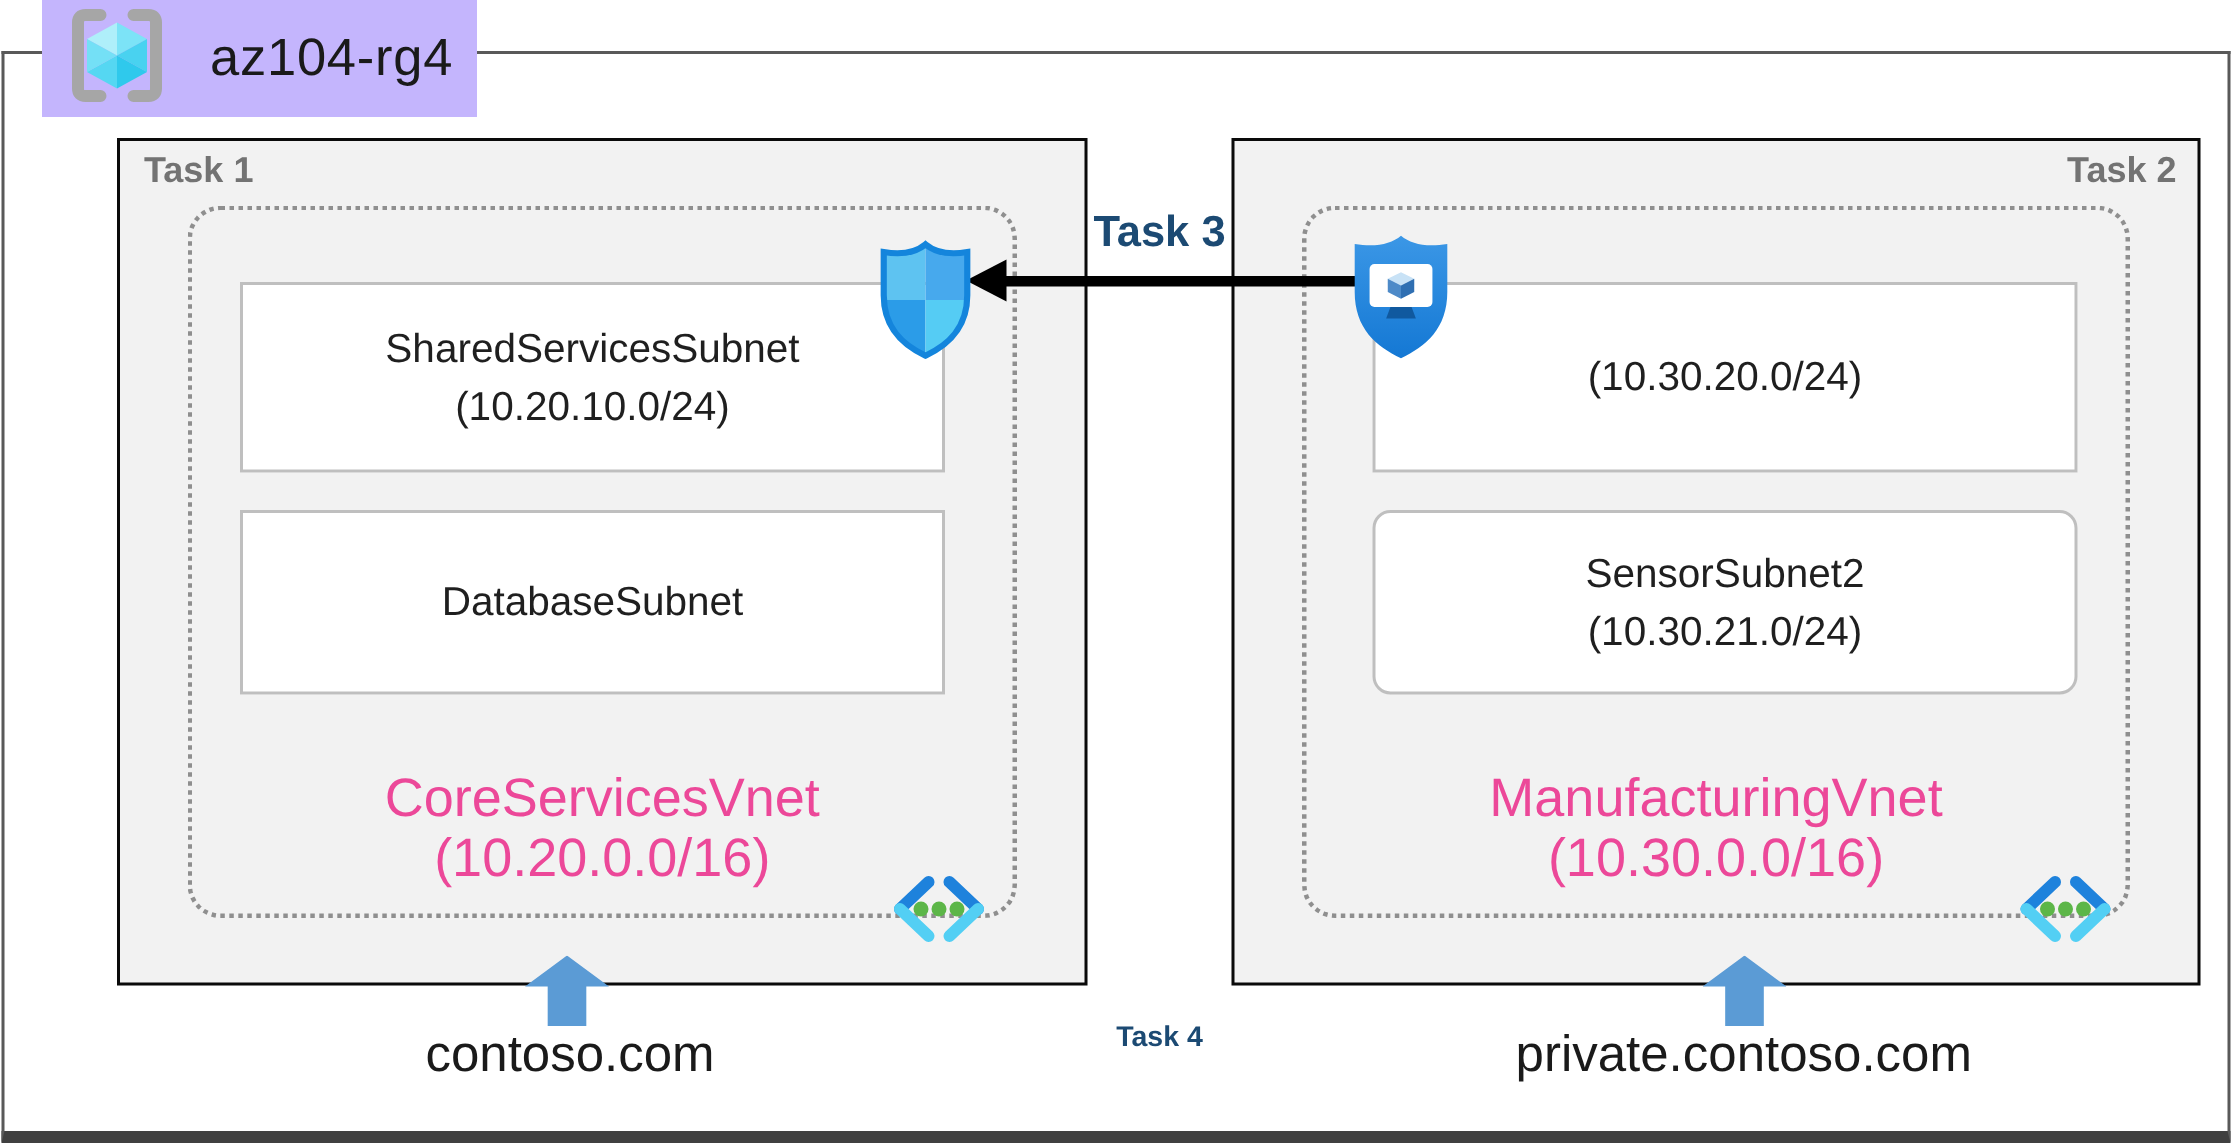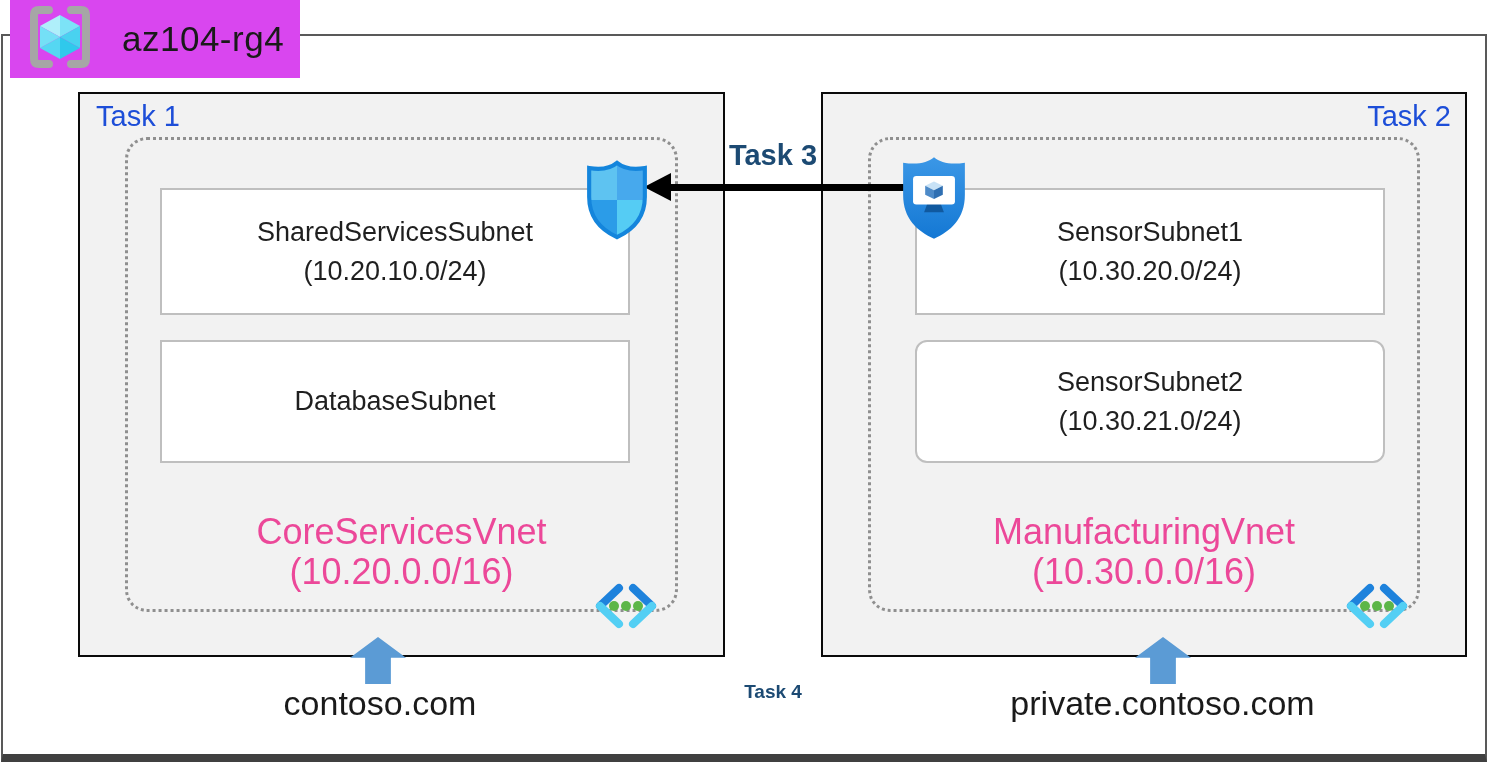--- a/index.html
+++ b/index.html
@@ -3,30 +3,30 @@
 <meta charset="utf-8">
 <style>
   html,body{margin:0;padding:0;background:#ffffff;width:1490px;height:762px;overflow:hidden;
     font-family:"Liberation Sans", sans-serif;}
   .canvas{position:relative;width:1490px;height:762px;background:#ffffff;}
 
   
   .outer-frame{position:absolute;left:1px;top:34px;width:1486px;height:728px;
     box-sizing:border-box;border:2px solid #595959;border-bottom:8px solid #404040;}
 
-  .rg-badge{position:absolute;left:10px;top:0;height:78px;display:flex;align-items:center;
-    gap:24px;background:#d946ef;padding:0 16px 0 12px;z-index:6;justify-content:space-between;}
+  .rg-badge{position:absolute;left:28px;top:0;height:78px;display:flex;align-items:center;
+    gap:24px;background:#c4b5fd;padding:0 16px 0 12px;z-index:6;justify-content:space-between;}
   .rg-badge .rg-label{font-size:35px;color:#1a1a1a;letter-spacing:0.5px;}
 
   
   .task-box{position:absolute;top:92px;width:647px;height:565px;box-sizing:border-box;
     background:#F2F2F2;border:2px solid #0a0a0a;}
   .task-box.left{left:78px;}
   .task-box.right{left:821px;width:646px;}
-  .task-label{position:absolute;font-weight:normal;font-size:29px;color:#1d4ed8;}
+  .task-label{position:absolute;font-weight:bold;font-size:24px;color:#737373;}
   .task1-label{left:96px;top:100px;}
   .task2-pos{left:1331px;top:100px;width:120px;text-align:right;}
 
   
   .vnet-dotted{position:absolute;top:137px;height:475px;box-sizing:border-box;
     border:3px dotted #8F8F8F;border-radius:22px;}
   .vnet-dotted.left{left:125px;width:553px;}
   .vnet-dotted.right{left:868px;width:552px;}
 
   
@@ -106,21 +106,20 @@
 
   <div class="subnet-box sb-l1">
     <div class="subnet-line">SharedServicesSubnet</div>
     <div class="subnet-line">(10.20.10.0/24)</div>
   </div>
   <div class="subnet-box sb-l2">
     <div class="subnet-line">DatabaseSubnet</div>
   </div>
 
   <div class="subnet-box sb-r1">
-    <div class="subnet-line">SensorSubnet1</div>
     <div class="subnet-line">(10.30.20.0/24)</div>
   </div>
   <div class="subnet-box sb-r2">
     <div class="subnet-line">SensorSubnet2</div>
     <div class="subnet-line">(10.30.21.0/24)</div>
   </div>
 
   <div class="vnet-name left">
     <div class="line">CoreServicesVnet</div>
     <div class="line">(10.20.0.0/16)</div>

